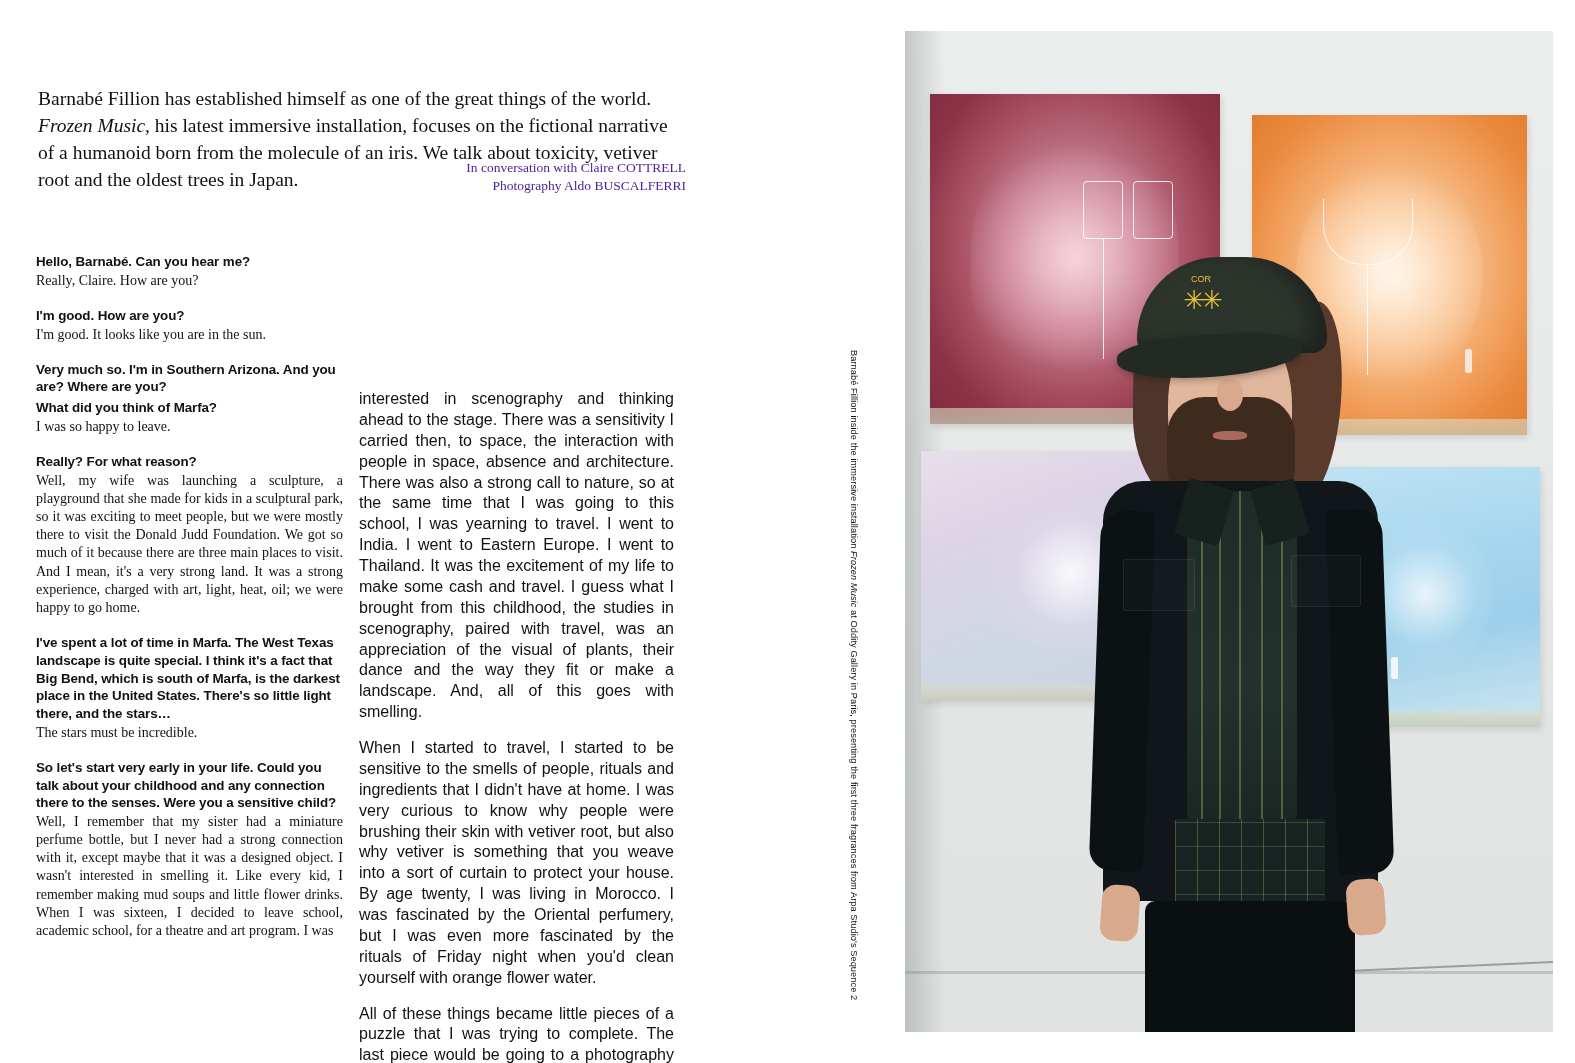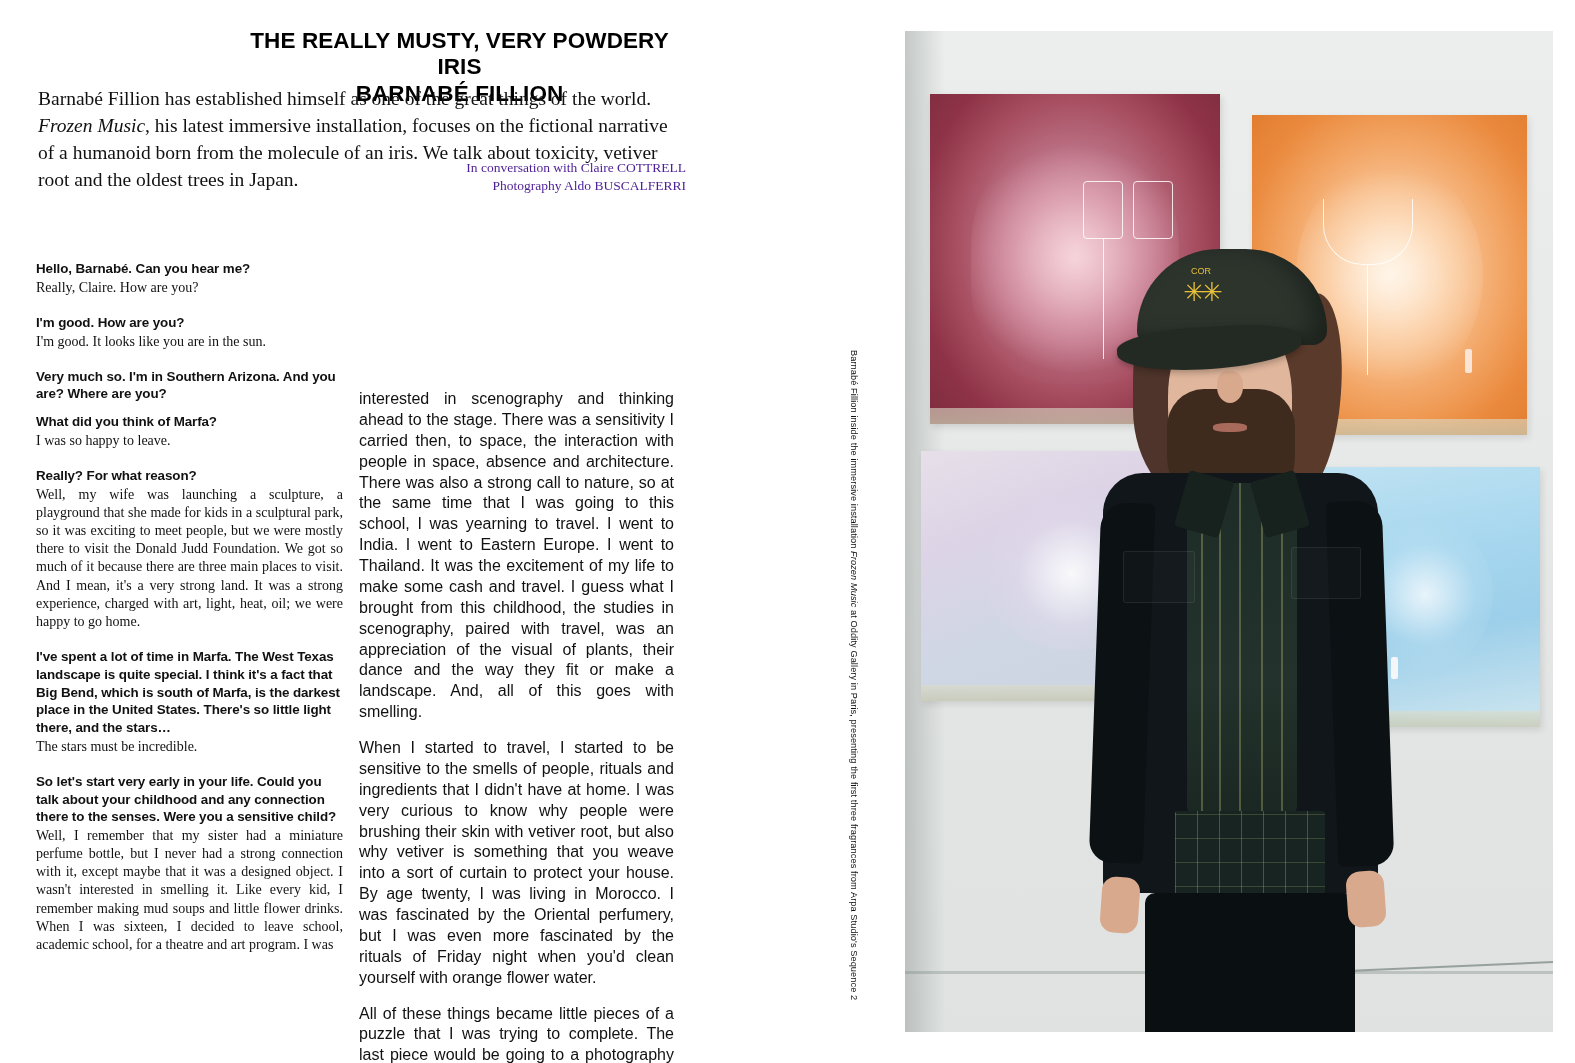--- a/index.html
+++ b/index.html
@@ -73,21 +73,21 @@
   }
   .col-1 { left: 36px; }
   .col-2 { left: 359px; top: 389px; width: 315px; }
 
   .q {
     font-family: "Liberation Sans", sans-serif;
     font-weight: bold;
     font-size: 13.4px;
     line-height: 1.32;
     text-align: left;
-    margin: 10px 0 1px 0;
+    margin: 3px 0 1px 0;
     letter-spacing: -0.1px;
   }
   .a {
     margin: 0 0 17px 0;
     text-align: justify;
     font-family: "Liberation Serif", serif;
     font-size: 14px;
     line-height: 1.30;
   }
   .a:last-child { margin-bottom: 16px; }
@@ -212,21 +212,21 @@
     background: rgba(250,250,250,0.92);
     border-radius: 2px;
   }
   .tiny-figure-2 {
     position: absolute; left: 560px; top: 318px; width: 7px; height: 24px;
     background: rgba(250,240,235,0.85);
     border-radius: 2px;
   }
 
   
-  .person { position: absolute; left: 0; top: 0; width: 100%; height: 100%; }
+  .person { position: absolute; left: 0; top: 8px; width: 100%; height: 100%; }
 
   .hair {
     position: absolute; left: 228px; top: 228px; width: 192px; height: 250px;
     background: #4e342a;
     border-radius: 48% 48% 40% 40%;
   }
   .hair-r {
     position: absolute; left: 374px; top: 262px; width: 62px; height: 200px;
     background: #5a3a2a;
     border-radius: 40% 60% 50% 50%;
@@ -353,24 +353,20 @@
     position: absolute; left: 442px; top: 840px; width: 38px; height: 56px;
     background: #d8a98d; border-radius: 14px;
     transform: rotate(-4deg);
   }
 </style>
 </head>
 <body>
 
 <div class="page-left">
 
-  <div class="headline">
-    <span>THE REALLY MUSTY, VERY POWDERY IRIS</span>
-    <span class="line2">BARNABÉ FILLION</span>
-  </div>
 
   <div class="standfirst">
     <span>Barnabé Fillion has established himself as one of the great things of the world. </span><i>Frozen Music</i><span>, his latest immersive installation, focuses on the fictional narrative of a humanoid born from the molecule of an iris. We talk about toxicity, vetiver root and the oldest trees in Japan.</span>
   </div>
 
   <div class="credits">
     <div>In conversation with Claire COTTRELL</div>
     <div>Photography Aldo BUSCALFERRI</div>
   </div>
 

